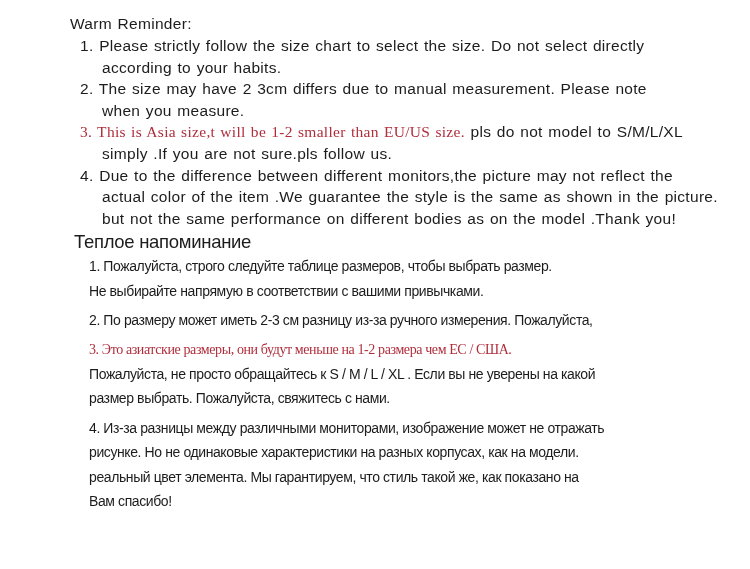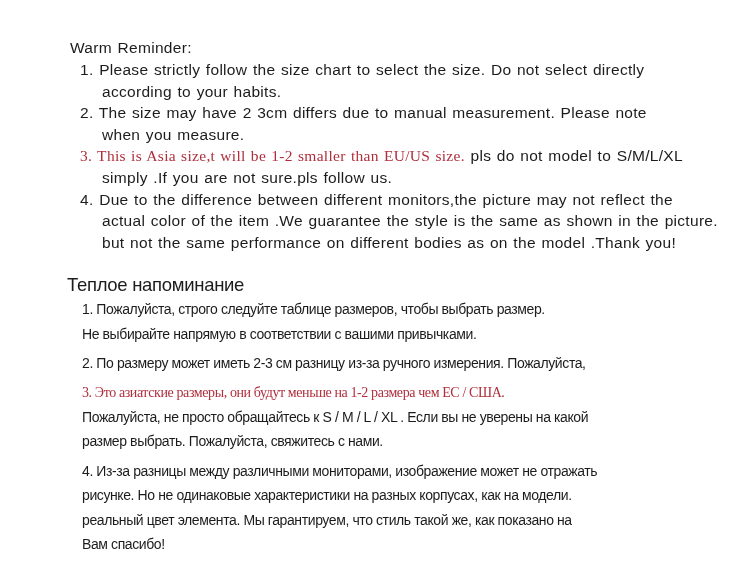--- a/index.html
+++ b/index.html
@@ -18,33 +18,32 @@
     font-family: "Liberation Sans", sans-serif;
   }
   
   .en-section { padding-top: 13px; }
   .en-heading {
     margin-left: 70px;
     font-size: 15.5px;
     line-height: 22px;
     letter-spacing: 0.3px;
     word-spacing: 1px;
-    margin-top: 24px;
   }
   .en-line {
     font-size: 15.5px;
     line-height: 21.6px;
     letter-spacing: 0.3px;
     word-spacing: 1px;
     white-space: pre;
   }
   .en-line.num  { margin-left: 80px; }
   .en-line.cont { margin-left: 102px; }
   
-  .ru-section { margin-top: 19px; }
+  .ru-section { margin-top: 0; padding-left: 7px; }
   .ru-heading {
     margin-left: 67px;
     font-size: 18.5px;
     line-height: 25px;
     letter-spacing: -0.3px;
   }
   .ru-item { margin: 0 0 5px 0; }
   .ru-line {
     margin-left: 82px;
     font-size: 14px;

